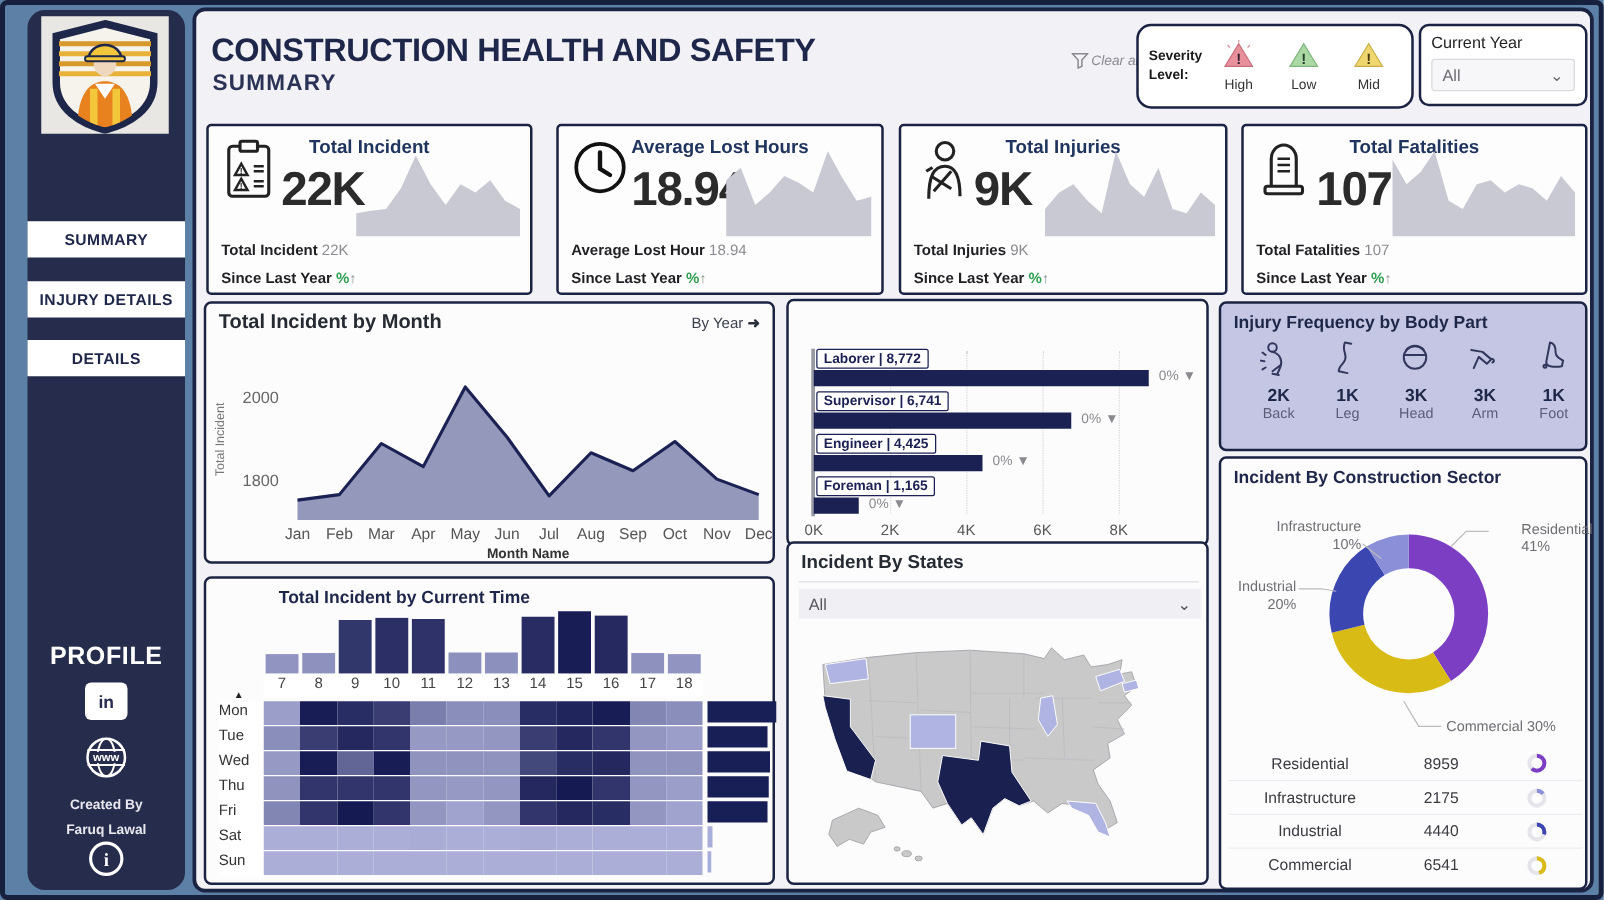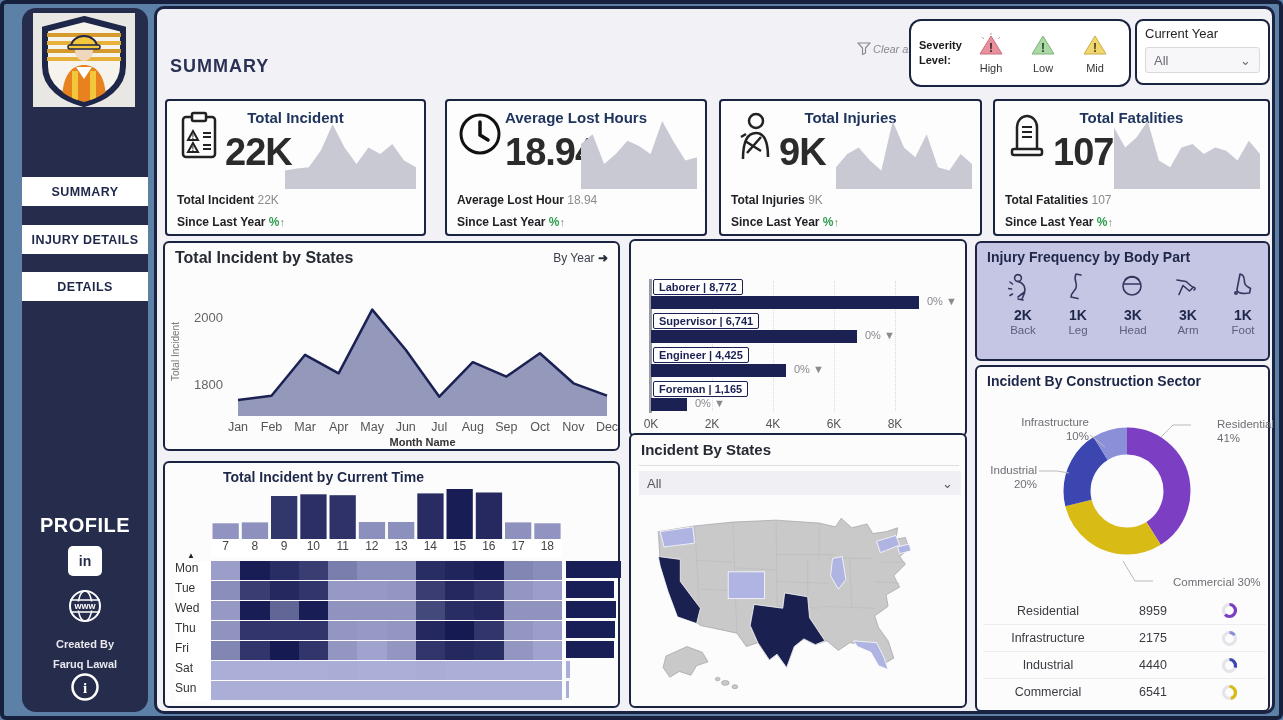--- a/index.html
+++ b/index.html
@@ -146,20 +146,21 @@
   <div class="info-icon">
     <svg width="30" height="30" viewBox="0 0 30 30">
       <circle cx="15" cy="15" r="12.5" fill="none" stroke="#FFFFFF" stroke-width="2.5"></circle>
       <text x="15" y="21" text-anchor="middle" font-size="15" font-weight="bold" fill="#FFFFFF" font-family="Liberation Serif, serif">i</text>
     </svg>
   </div>
 </div>
 
 <div class="main">
 
+  <div class="pg-title">CONSTRUCTION HEALTH AND SAFETY</div>
   <div class="pg-sub">SUMMARY</div>
 
   <div class="clear-all">
     <svg width="14" height="13" viewBox="0 0 14 13">
       <path d="M1,1 h12 l-4.5,5 v5 l-3,1.5 v-6.5 Z" fill="none" stroke="#8A8A92" stroke-width="1.2"></path>
     </svg>
     <span>Clear all</span>
   </div>
 
   <div class="sev-box">
@@ -265,21 +266,21 @@
     </div>
     <div class="kpi-value">107</div>
     <svg class="kpi-spark" width="150" height="76">
         <path d="M2,74 L2.0,12.6 L13.2,32.4 L24.5,22.5 L35.7,6.0 L46.9,45.6 L58.2,52.2 L69.4,32.4 L80.6,29.1 L91.8,39.0 L103.1,32.4 L114.3,35.7 L125.5,45.6 L136.8,25.8 L148.0,39.0 L148,74 Z" fill="#C9C9D4"></path>
       </svg>
     <div class="kpi-cap"><b>Total Fatalities</b> <span>107</span></div>
     <div class="kpi-since"><b>Since Last Year</b> <span class="pct">%</span><span class="arr">↑</span></div>
   </div>
 
   <div class="panel p-month">
-    <div class="panel-title" style="font-size:16px;">Total Incident by States</div>
+    <div class="panel-title" style="font-size:16px;">Total Incident by Month</div>
     <div class="by-year">
       <span>By Year</span> <span class="ar">➜</span>
     </div>
     <svg class="month-svg" id="monthChart" width="453" height="206">
         <text x="14" y="138" fill="#777" font-size="10" transform="rotate(-90 14 138)" text-anchor="start" font-family="Liberation Sans, sans-serif">Total Incident</text>
         <text x="58" y="79" fill="#666" font-size="13" text-anchor="end" font-family="Liberation Sans, sans-serif">2000</text>
         <text x="58" y="146" fill="#666" font-size="13" text-anchor="end" font-family="Liberation Sans, sans-serif">1800</text>
         <path d="M73,173 L73.0,157.1 L106.5,152.7 L140.1,111.8 L173.6,130.3 L207.2,66.6 L240.7,106.8 L274.3,153.7 L307.8,119.2 L341.4,133.6 L374.9,110.2 L408.5,140.3 L442.0,152.7 L442,173 Z" fill="#8E92B6" fill-opacity="0.95"></path>
         <path d="M73.0,157.1 L106.5,152.7 L140.1,111.8 L173.6,130.3 L207.2,66.6 L240.7,106.8 L274.3,153.7 L307.8,119.2 L341.4,133.6 L374.9,110.2 L408.5,140.3 L442.0,152.7" fill="none" stroke="#1B2153" stroke-width="2.5" stroke-linejoin="round"></path>
         <text x="73" y="188" fill="#555" font-size="12.5" text-anchor="middle" font-family="Liberation Sans, sans-serif">Jan</text>
@@ -411,21 +412,21 @@
             <svg width="17" height="17" viewBox="0 0 17 17">
               <circle cx="8.5" cy="8.5" r="6" fill="none" stroke="#E4E4EA" stroke-width="3.2"></circle>
               <circle cx="8.5" cy="8.5" r="6" fill="none" stroke="#D9BB16" stroke-width="3.2" stroke-dasharray="16.965000000000003 37.7" transform="rotate(-90 8.5 8.5)"></circle>
             </svg>
           </div>
         </div>
       </div>
   <div class="donut-lbl" style="left: 40px; top: 48px; text-align: right; width: 72px;">Infrastructure<br>10%</div>
       <div class="donut-lbl" style="left: 240px; top: 50px; width: 70px;">Residential<br>41%</div>
       <div class="donut-lbl" style="left: 8px; top: 96px; text-align: right; width: 52px;">Industrial<br>20%</div>
-      <div class="donut-lbl" style="left: 180px; top: 208px; width: 110px; margin-left: 16px;">Commercial 30%</div>
+      <div class="donut-lbl" style="left: 180px; top: 208px; width: 110px;">Commercial 30%</div>
     </div>
 
   <div class="panel p-heat">
     <div class="panel-title">Total Incident by Current Time</div>
     <svg id="heatHist" width="351" height="52" style="position:absolute;left:46px;top:24px;">
         <rect x="1.5" y="36.3" width="26.3" height="15.7" fill="rgb(145,148,192)"></rect>
         <rect x="30.8" y="35.4" width="26.3" height="16.6" fill="rgb(142,145,189)"></rect>
         <rect x="60.0" y="9.0" width="26.3" height="43.0" fill="rgb(49,54,107)"></rect>
         <rect x="89.3" y="7.3" width="26.3" height="44.7" fill="rgb(43,47,102)"></rect>
         <rect x="118.5" y="8.2" width="26.3" height="43.8" fill="rgb(46,50,104)"></rect>

